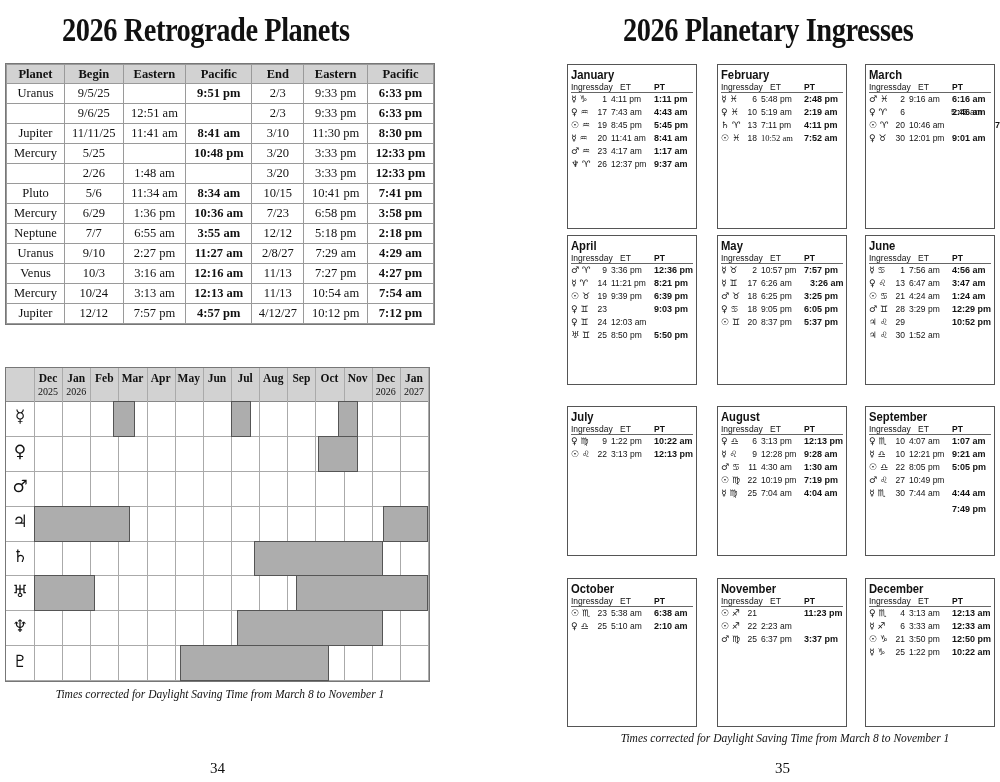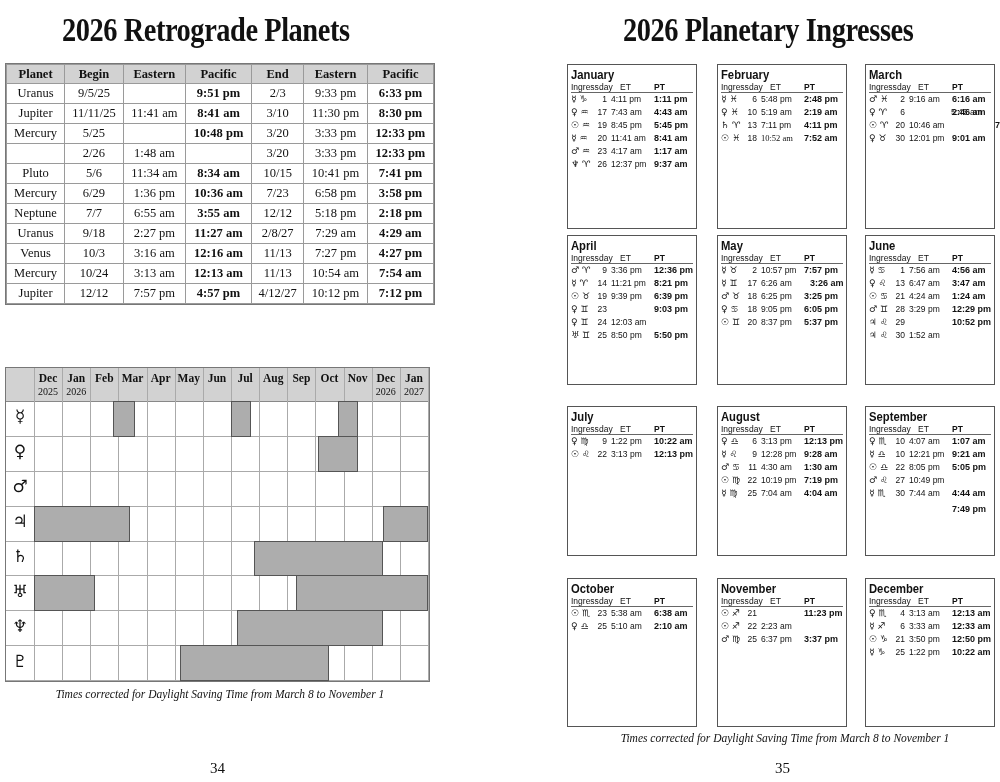--- a/index.html
+++ b/index.html
@@ -63,20 +63,29 @@
       <tr>
         <td>Uranus</td>
         <td>9/5/25</td>
         <td></td>
         <td class="b">9:51 pm</td>
         <td>2/3</td>
         <td>9:33 pm</td>
         <td class="b">6:33 pm</td>
       </tr>
       <tr>
+        <td></td>
+        <td>9/6/25</td>
+        <td>12:51 am</td>
+        <td class="b"></td>
+        <td>2/3</td>
+        <td>9:33 pm</td>
+        <td class="b">6:33 pm</td>
+      </tr>
+      <tr>
         <td>Jupiter</td>
         <td>11/11/25</td>
         <td>11:41 am</td>
         <td class="b">8:41 am</td>
         <td>3/10</td>
         <td>11:30 pm</td>
         <td class="b">8:30 pm</td>
       </tr>
       <tr>
         <td>Mercury</td>
@@ -118,21 +127,21 @@
         <td>Neptune</td>
         <td>7/7</td>
         <td>6:55 am</td>
         <td class="b">3:55 am</td>
         <td>12/12</td>
         <td>5:18 pm</td>
         <td class="b">2:18 pm</td>
       </tr>
       <tr>
         <td>Uranus</td>
-        <td>9/18</td>
+        <td>9/10</td>
         <td>2:27 pm</td>
         <td class="b">11:27 am</td>
         <td>2/8/27</td>
         <td>7:29 am</td>
         <td class="b">4:29 am</td>
       </tr>
       <tr>
         <td>Venus</td>
         <td>10/3</td>
         <td>3:16 am</td>

